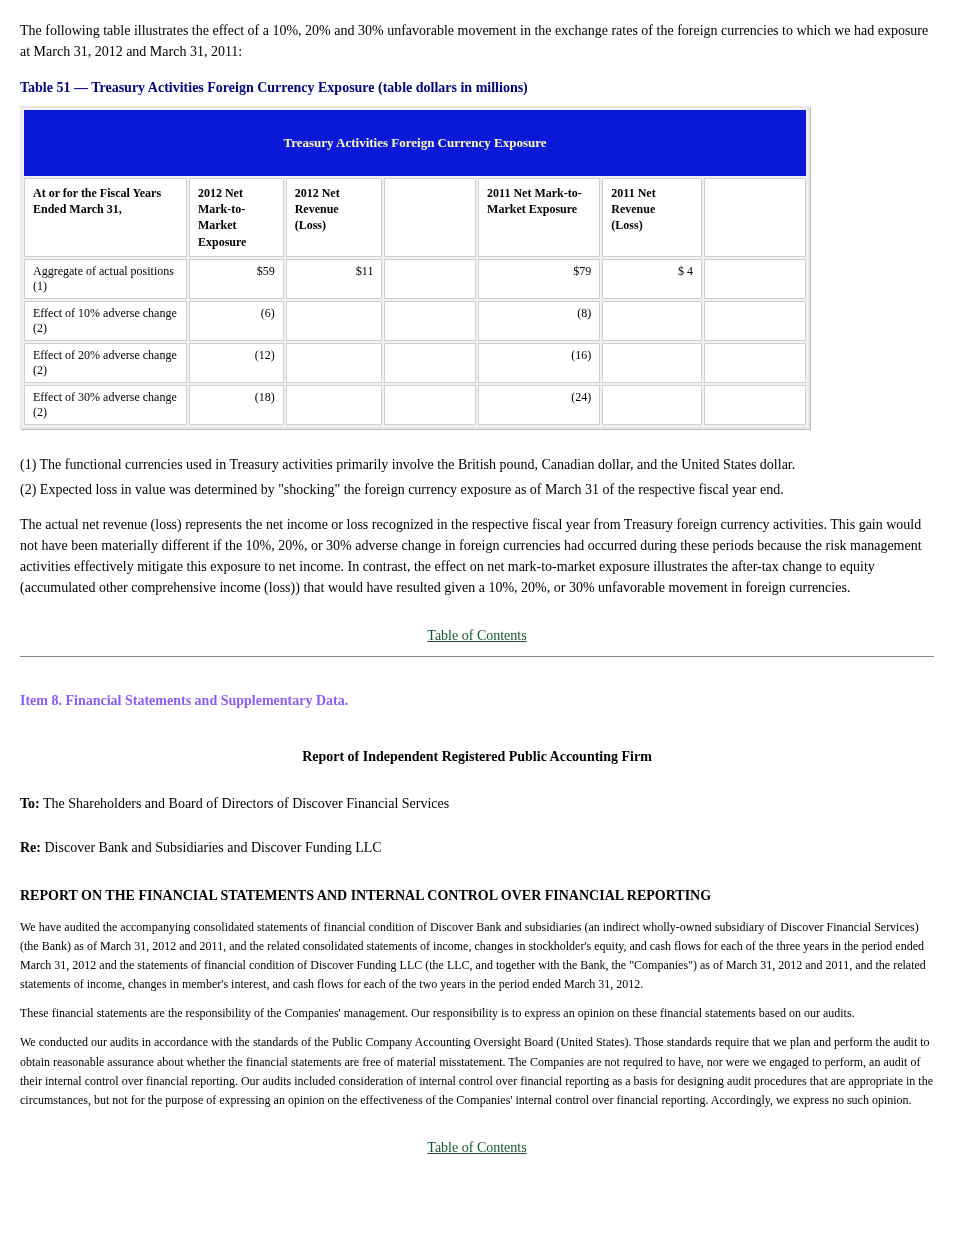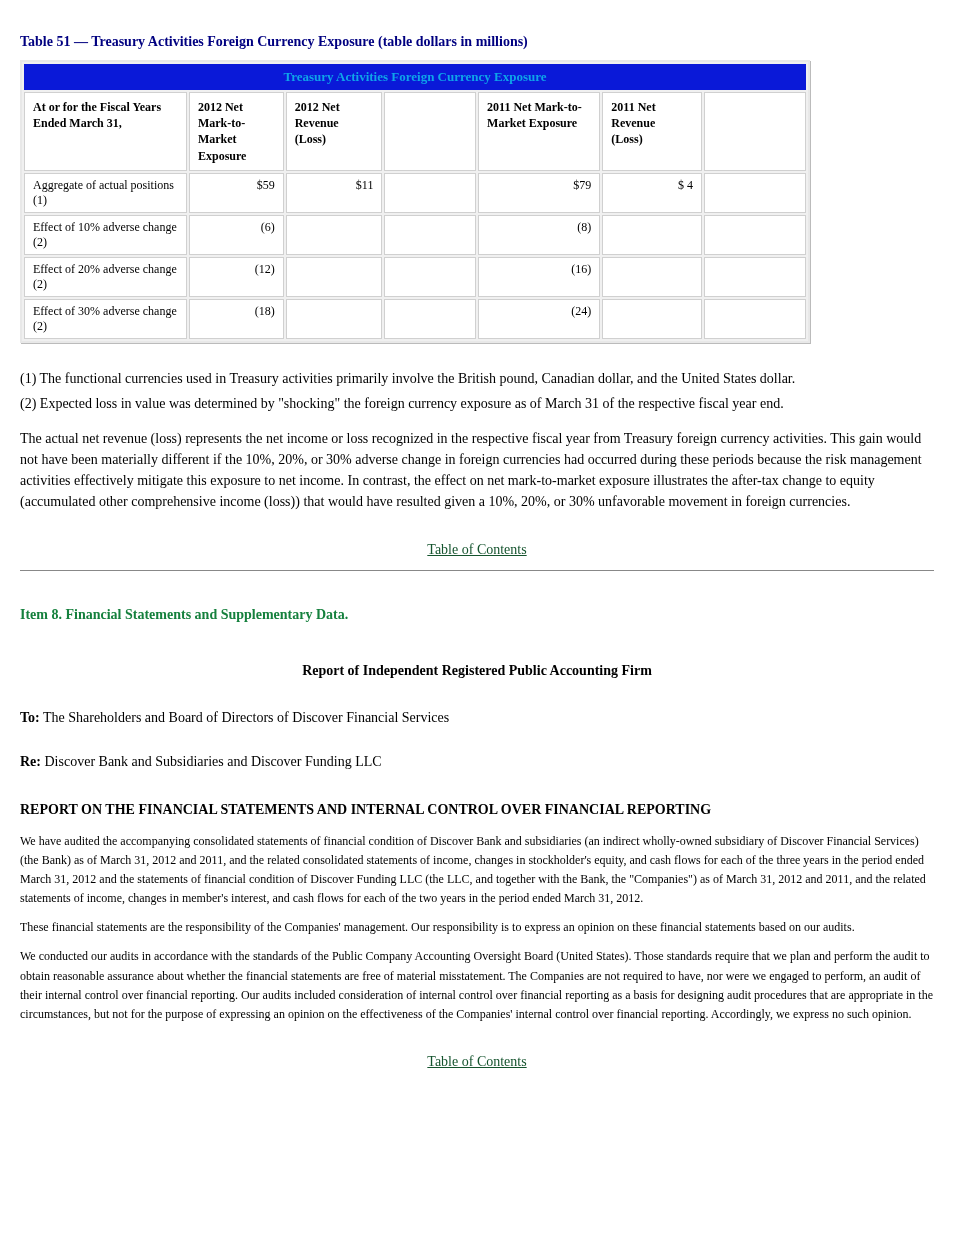--- a/index.html
+++ b/index.html
@@ -39,25 +39,25 @@
     box-shadow: 1px 1px 0 #bbb;
   }
   .outer-table td, .outer-table th {
     border: 1px solid #d0d0d0;
     background: #ffffff;
     font-size: 12px;
     vertical-align: top;
   }
   .title-row td {
     background: #0a19d8;
-    color: #0ea5e9;
+    color: #fef9c3;
     font-weight: bold;
     text-align: center;
     font-size: 13px;
-    padding: 4px 6px;
+    padding: 24px 6px;
     border: 1px solid #0a19d8;
   }
   .hdr-row th {
     background: #ffffff;
     font-weight: bold;
     text-align: left;
     padding: 6px 8px 6px 8px;
     height: 74px;
     font-size: 12px;
     line-height: 1.35;
@@ -87,21 +87,21 @@
   }
   hr.rule {
     border: none;
     border-top: 1px solid #888888;
     margin: 8px 0 36px 0;
   }
   .sec2-title {
     font-size: 14px;
     font-weight: bold;
     margin-bottom: 40px;
-    color: #15803d;
+    color: #8b5cf6;
   }
   .sec2-block {
     font-size: 14px;
     line-height: 1.6;
     margin-bottom: 22px;
   }
   .sec2-block .label { font-weight: bold; display: inline; }
   .sec2-heading {
     font-size: 14px;
     font-weight: bold;
@@ -111,20 +111,21 @@
     font-size: 12px;
     line-height: 1.6;
     margin-bottom: 10px;
   }
 </style>
 </head>
 <body>
 
 <div class="content">
 
+  <p class="intro">The following table illustrates the effect of a 10%, 20% and 30% unfavorable movement in the exchange rates of the foreign currencies to which we had exposure at March 31, 2012 and March 31, 2011:</p>
 
   <p class="section-title">Table 51 — Treasury Activities Foreign Currency Exposure (table dollars in millions)</p>
 
   <table class="outer-table">
     <tbody>
         <tr class="title-row">
       <td colspan="7">Treasury Activities Foreign Currency Exposure</td>
     </tr>
     <tr class="hdr-row">
       <th style="width:160px">At or for the Fiscal Years Ended March 31,</th>

